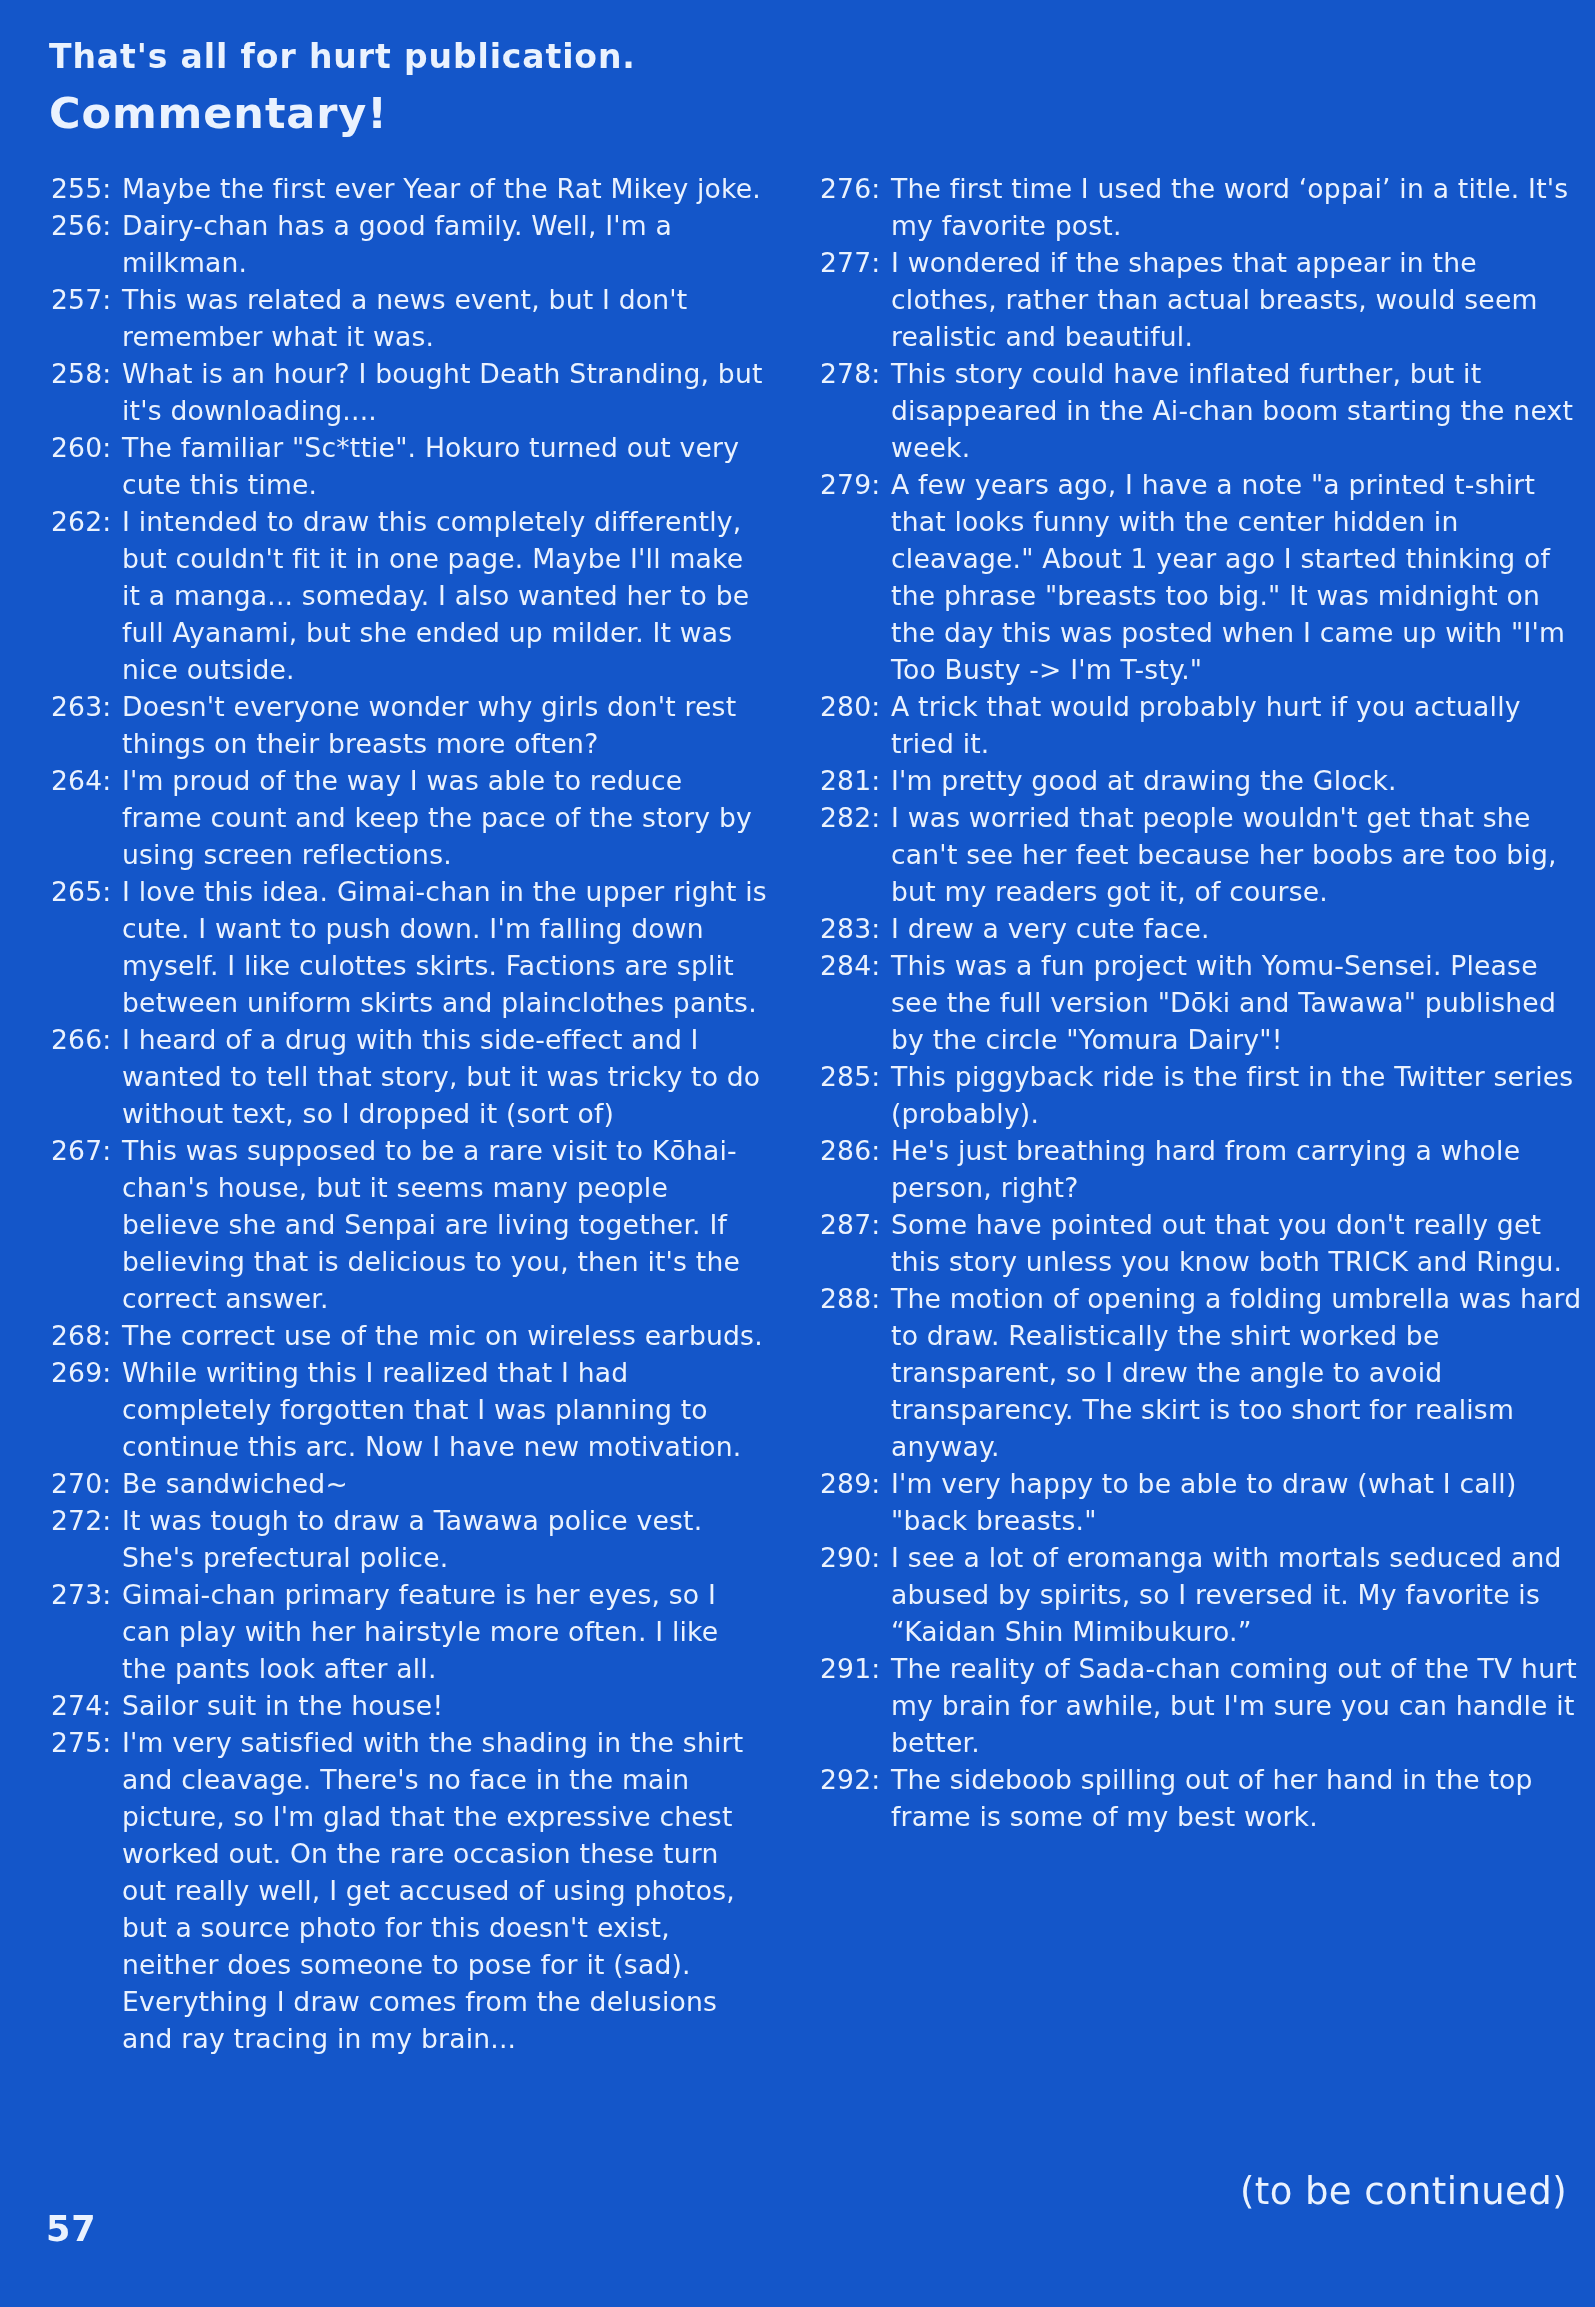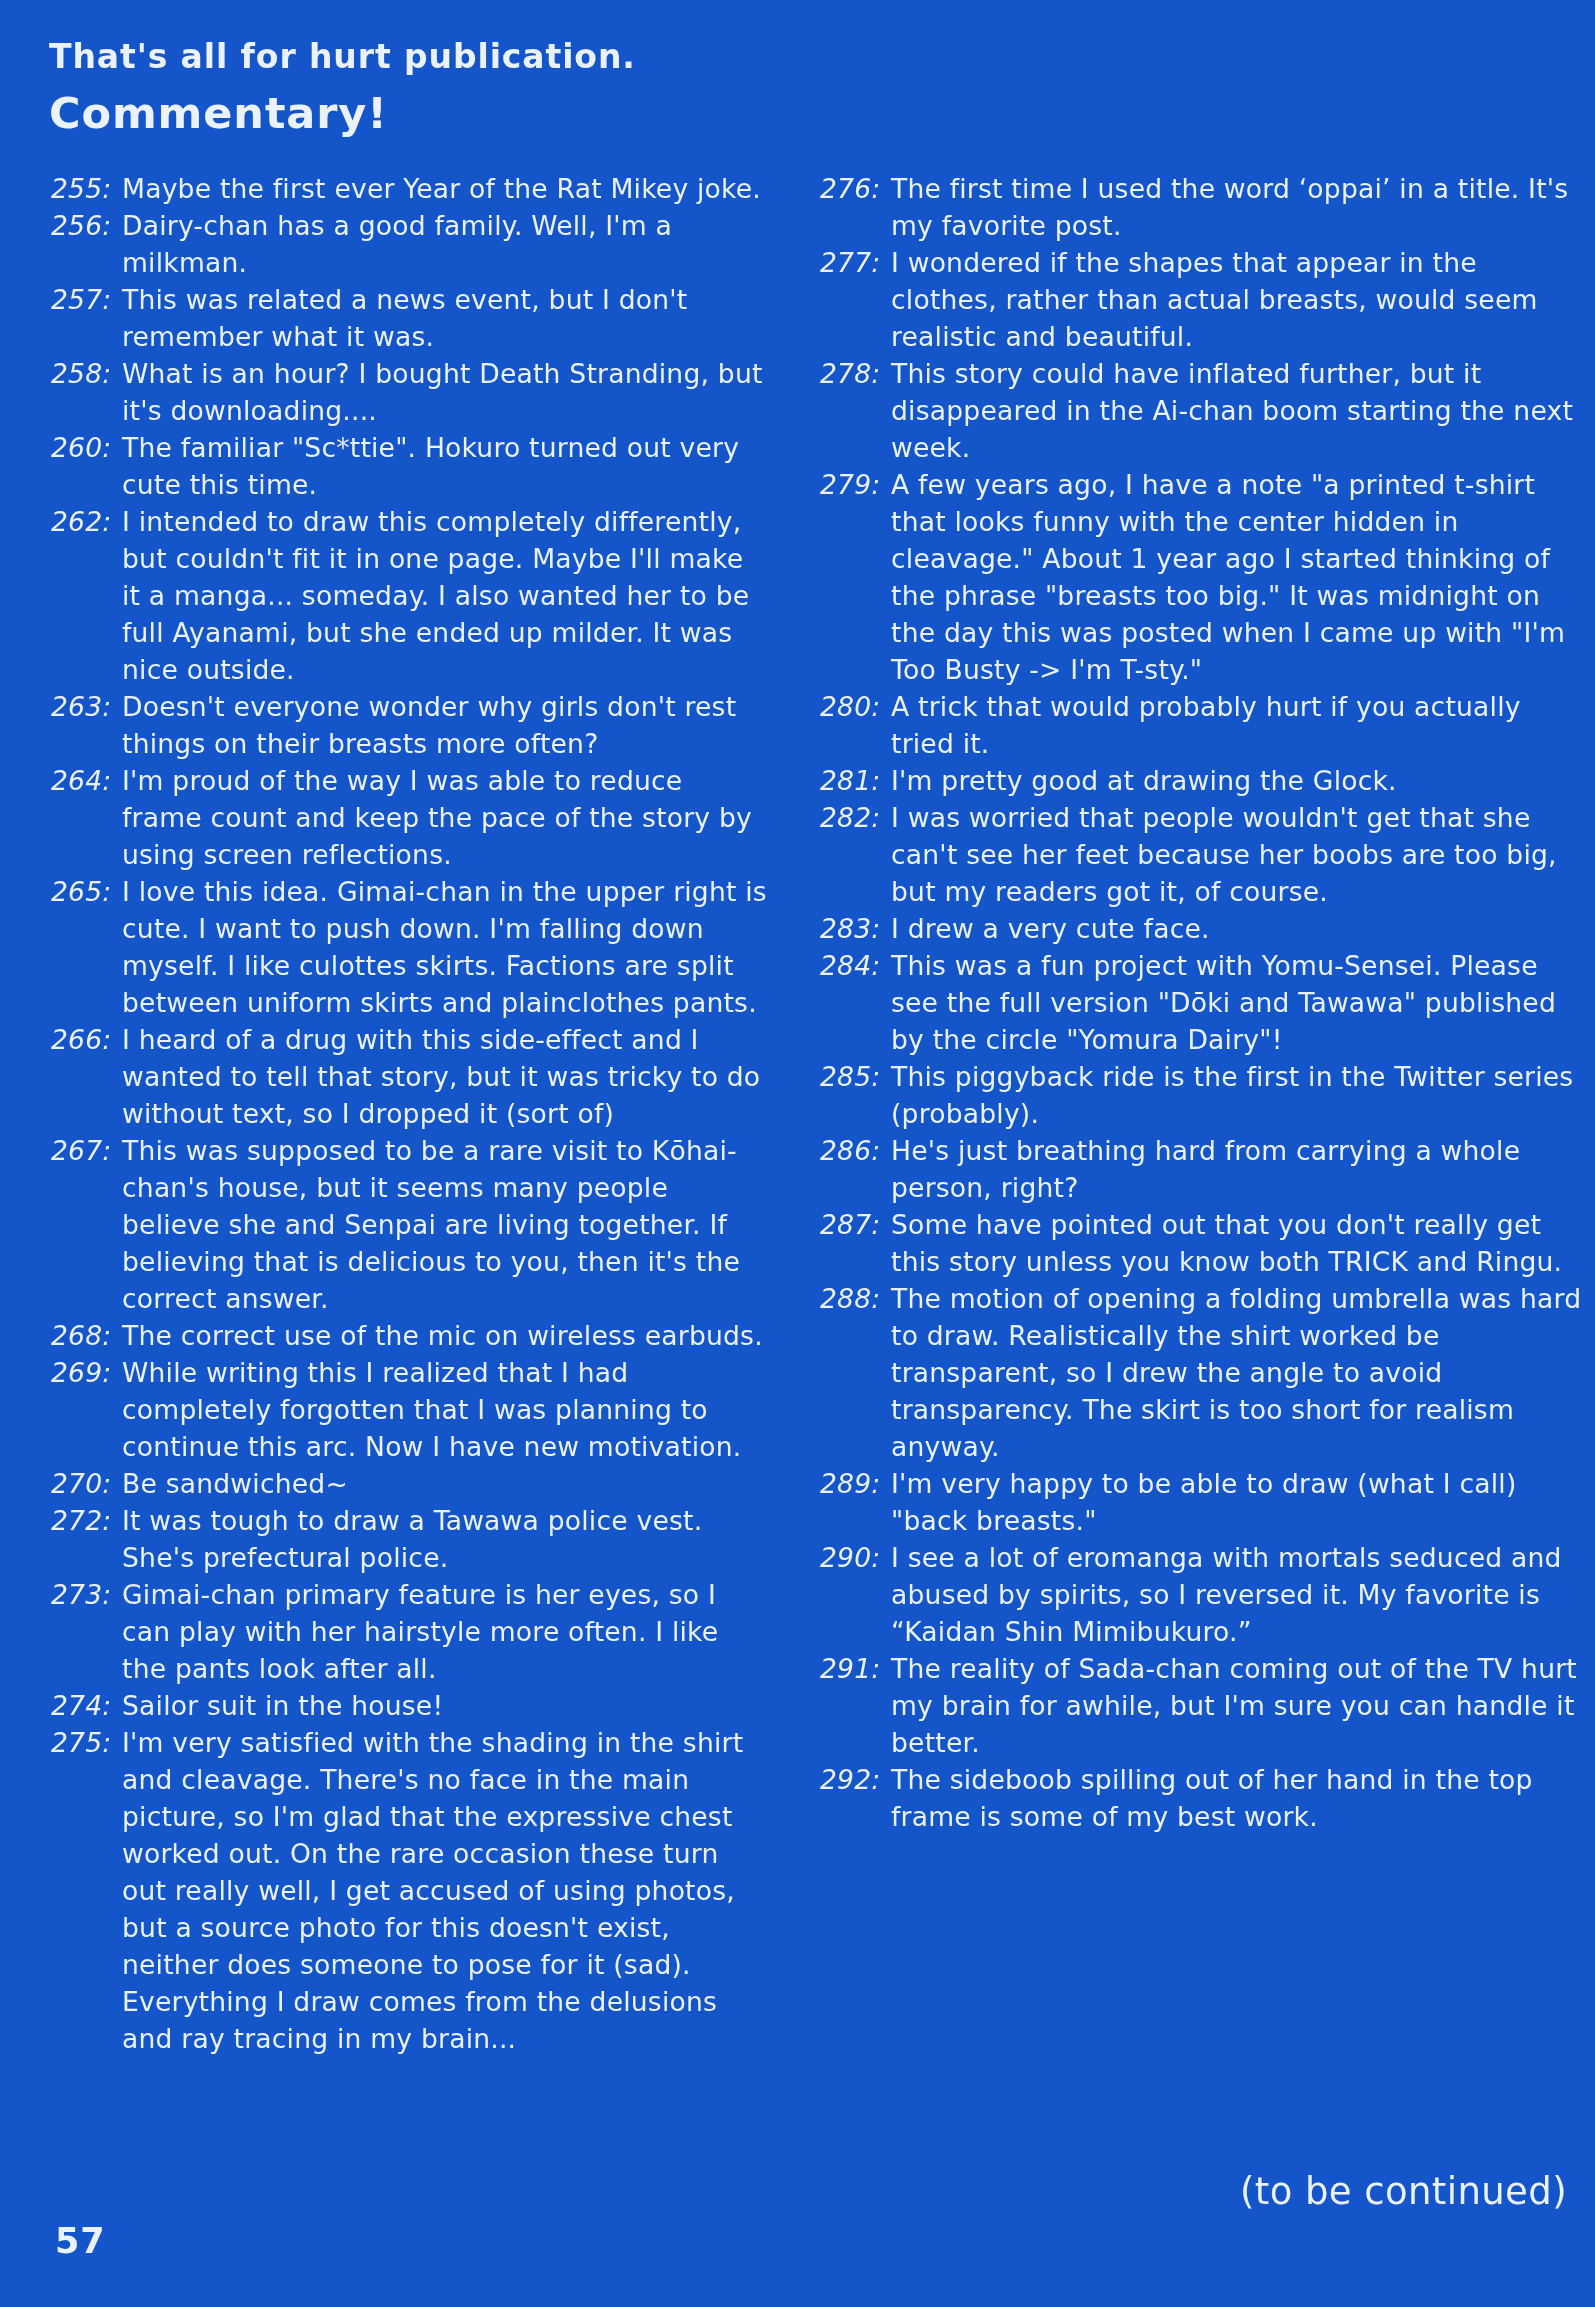--- a/index.html
+++ b/index.html
@@ -20,25 +20,25 @@
   .hdr-line2{
     font-size:43px;font-weight:bold;letter-spacing:0.9px;margin:0;
   }
   .col{
     position:absolute;top:170px;
     font-size:26.6px;line-height:37px;letter-spacing:0.2px;
   }
   .col-left{left:51px;width:718px;}
   .col-right{left:820px;width:762px;}
   .entry{display:grid;grid-template-columns:71px 1fr;}
-  .num{white-space:nowrap;font-style:italic;}
+  .num{white-space:nowrap;}
   .txt{}
   .page-number{
-    position:absolute;left:55px;top:2209px;
-    font-size:35px;font-weight:600;letter-spacing:0.9px;margin-top:12px;
+    position:absolute;left:46px;top:2209px;
+    font-size:35px;font-weight:600;letter-spacing:0.9px;
   }
   .footer-note{
     position:absolute;right:28px;top:2170px;
     font-size:37px;letter-spacing:0.4px;
   }
 </style>
 </head>
 <body>
 
 <div class="page" style="--bg: #1456c9; --fg: #eaf2fe;">

